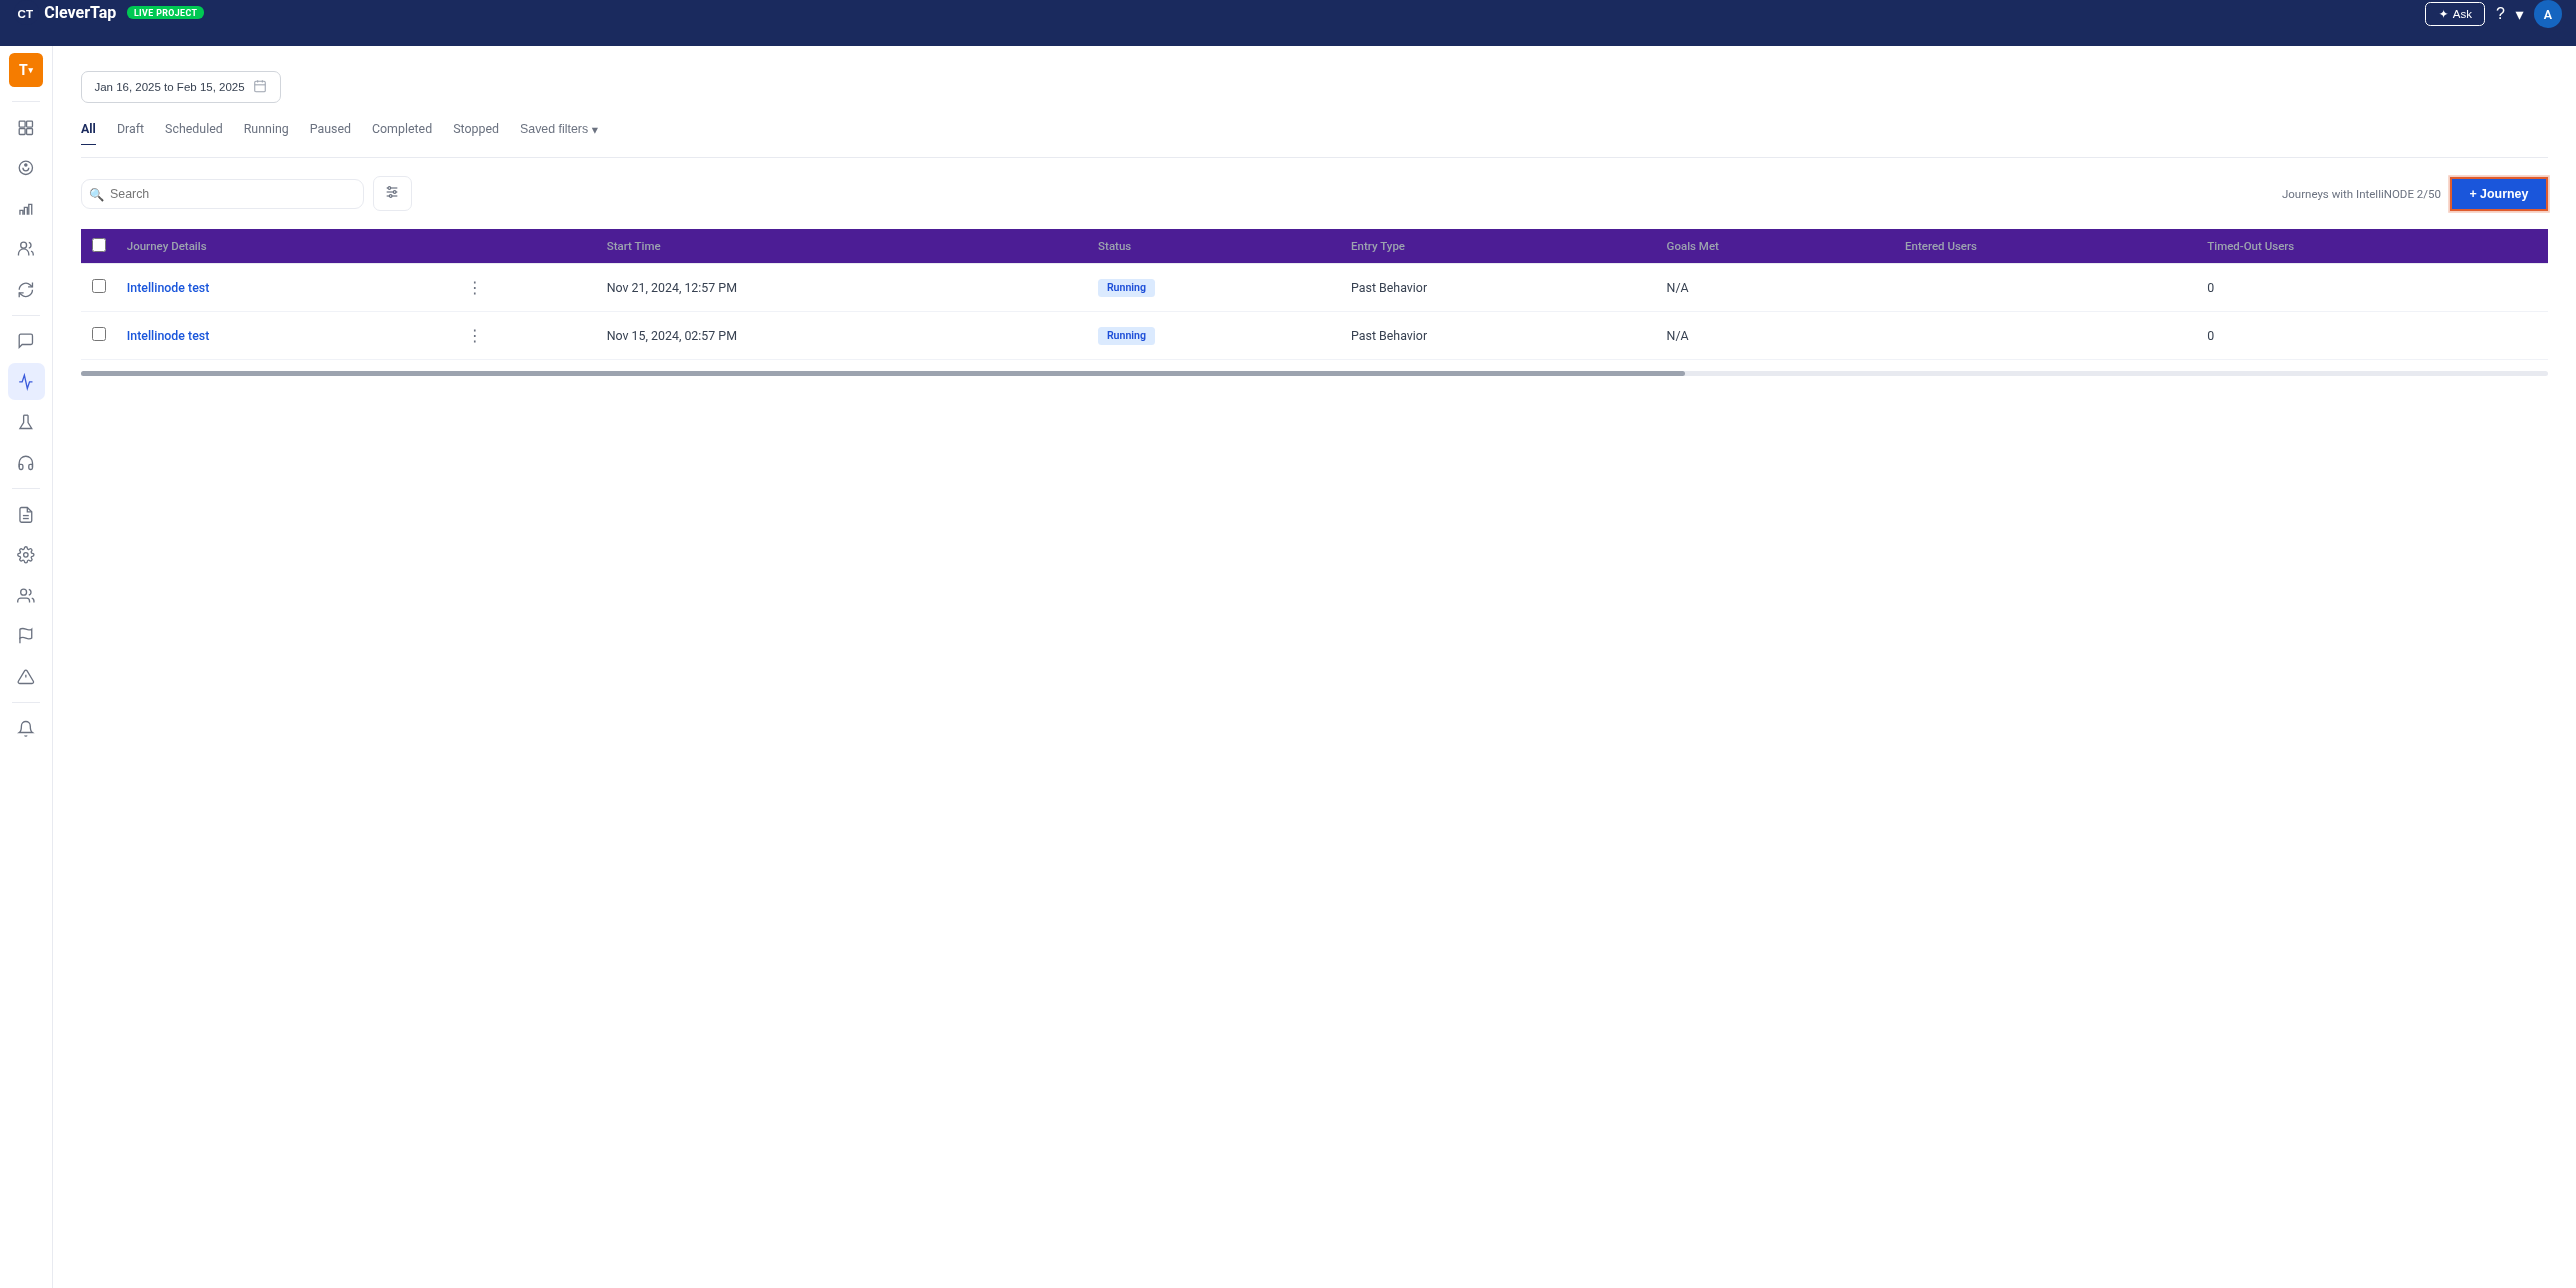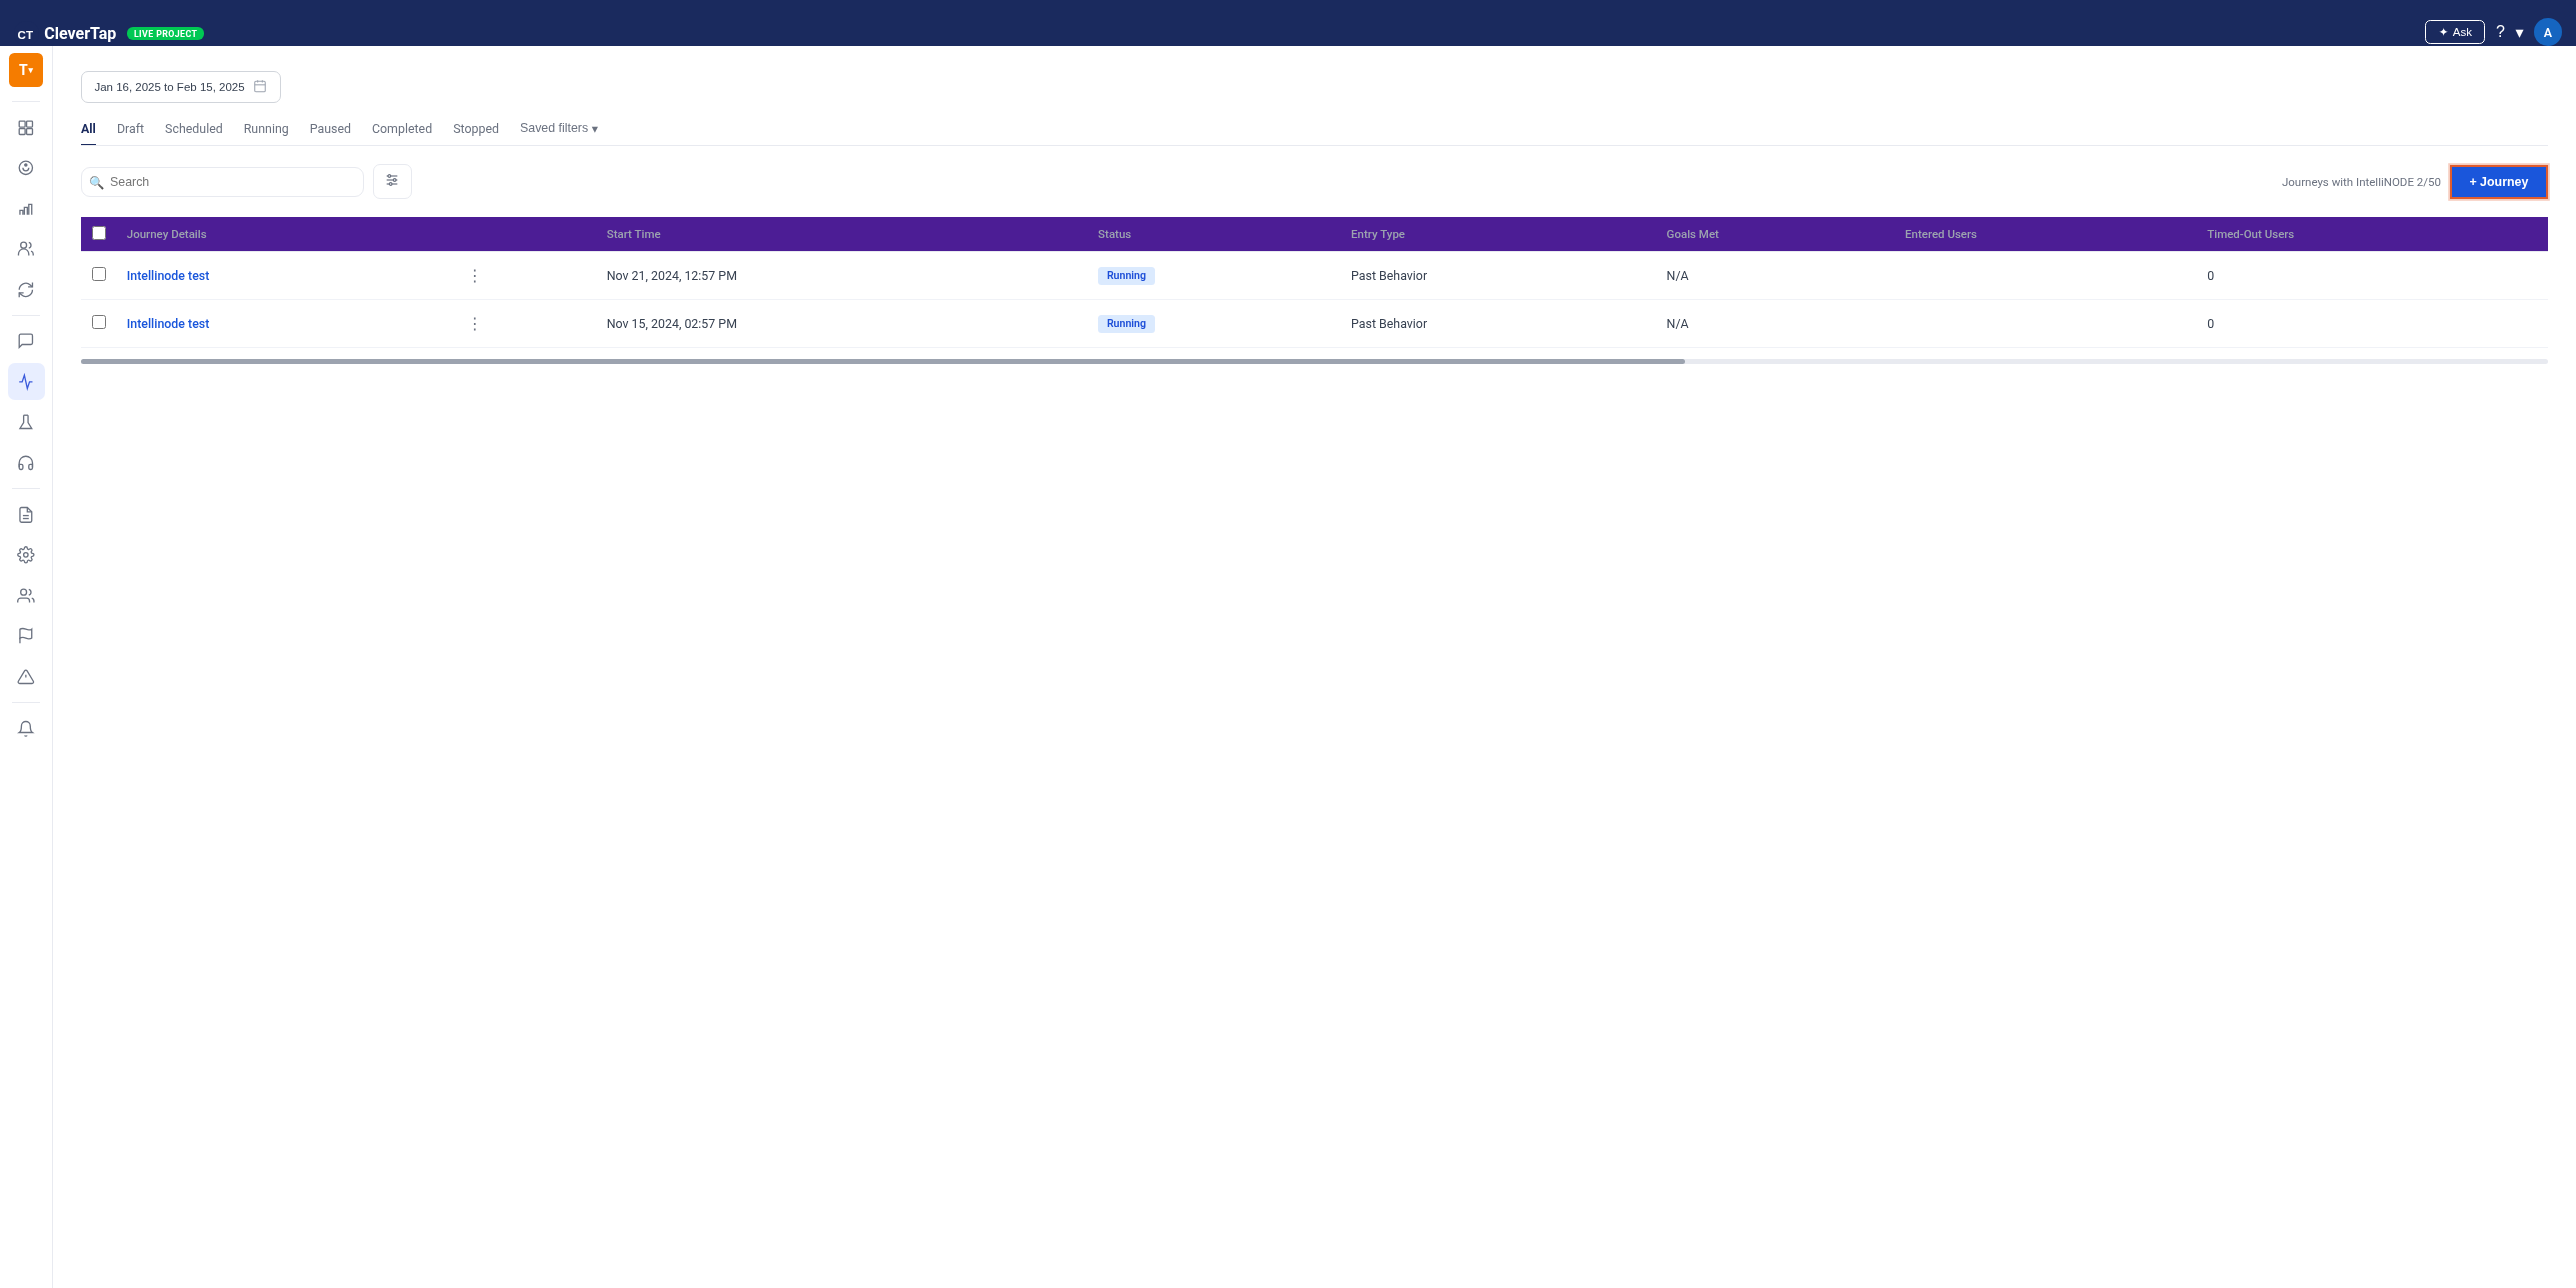--- a/index.html
+++ b/index.html
@@ -3,21 +3,21 @@
   <meta charset="utf-8">
   <style>
     * { box-sizing: border-box; margin: 0; padding: 0; }
     body { font-family: -apple-system, BlinkMacSystemFont, 'Segoe UI', Roboto, sans-serif; background: #f5f6fa; display: flex; flex-direction: column; height: 100vh; overflow: hidden; }
 
     
     .top-nav {
       background: #1a2a5e;
       height: 46px;
       display: flex;
-      align-items: flex-end;
+      align-items: flex-start;
       justify-content: space-between;
       padding: 0 14px;
       flex-shrink: 0;
       z-index: 100;
     }
     .top-nav-left { display: flex; align-items: center; gap: 10.6px; }
     .logo-text { color: #fff; font-size: 16px; font-weight: 700; display: flex; align-items: center; gap: 5.3px; }
     .logo-icon { width: 25px; height: 25px; }
     .live-badge {
       background: #00c853;
@@ -119,25 +119,25 @@
       font-size: 11.5px;
       color: #374151;
       cursor: pointer;
       background: #fff;
       margin-bottom: 17.7px;
     }
 
     
     .filter-tabs {
       display: flex;
-      align-items: flex-start;
+      align-items: flex-end;
       gap: 21px;
       margin-bottom: 17.7px;
       border-bottom: 0.9px solid #e8eaf0;
-      padding-bottom: 0;
+      padding-bottom: 12px;
     }
     .filter-tab {
       font-size: 12.4px;
       color: #6b7280;
       cursor: pointer;
       padding-bottom: 8.8px;
       border-bottom: 1.8px solid transparent;
       white-space: nowrap;
     }
     .filter-tab.active {

